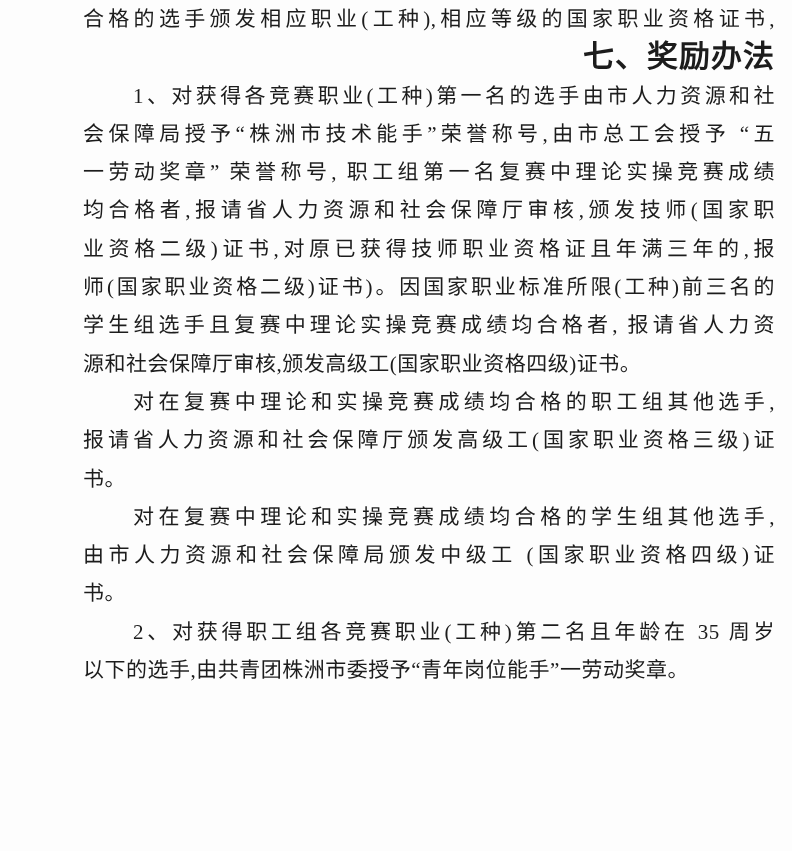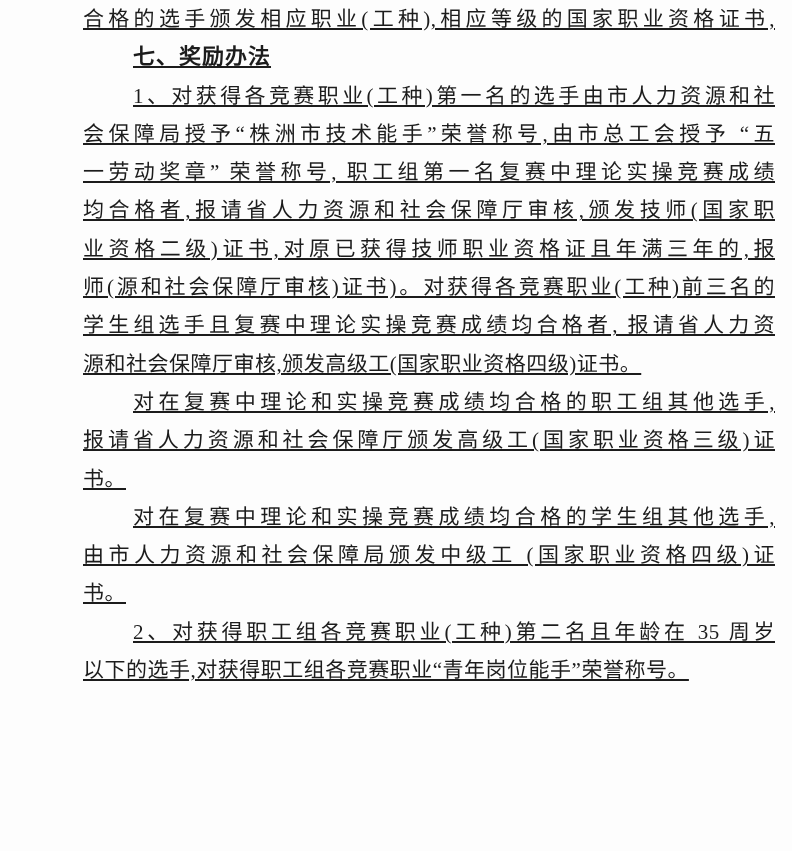--- a/index.html
+++ b/index.html
@@ -22,55 +22,55 @@
     top: 0;
     width: 692px;
   }
   .line {
     height: 38.3px;
     line-height: 38.3px;
     font-size: 21px;
     letter-spacing: 0.5px;
     white-space: pre;
     text-align: left;
-    text-decoration: underline;
   }
   .just {
     white-space: normal;
     text-align: justify;
     text-align-last: justify;
     text-justify: inter-character;
   }
   .indent {
     text-indent: 50px;
   }
   .heading {
     font-family: "Liberation Sans", "DejaVu Sans", sans-serif;
     font-weight: 700;
-    font-size: 22px;
+    font-size: 31px;
     letter-spacing: 1px;
+    text-align: right;
   }
 </style>
 </head>
 <body>
 
 <div class="page">
   <div class="doc">
     <div class="line just">合格的选手颁发相应职业(工种),相应等级的国家职业资格证书,</div>
     <div class="line heading indent">七、奖励办法</div>
     <div class="line just indent">1、对获得各竞赛职业(工种)第一名的选手由市人力资源和社</div>
     <div class="line just">会保障局授予“株洲市技术能手”荣誉称号,由市总工会授予 “五</div>
     <div class="line just">一劳动奖章” 荣誉称号, 职工组第一名复赛中理论实操竞赛成绩</div>
     <div class="line just">均合格者,报请省人力资源和社会保障厅审核,颁发技师(国家职</div>
     <div class="line just">业资格二级)证书,对原已获得技师职业资格证且年满三年的,报</div>
-    <div class="line just">师(源和社会保障厅审核)证书)。对获得各竞赛职业(工种)前三名的</div>
+    <div class="line just">师(国家职业资格二级)证书)。因国家职业标准所限(工种)前三名的</div>
     <div class="line just">学生组选手且复赛中理论实操竞赛成绩均合格者, 报请省人力资</div>
     <div class="line">源和社会保障厅审核,颁发高级工(国家职业资格四级)证书。</div>
     <div class="line just indent">对在复赛中理论和实操竞赛成绩均合格的职工组其他选手,</div>
     <div class="line just">报请省人力资源和社会保障厅颁发高级工(国家职业资格三级)证</div>
     <div class="line">书。</div>
     <div class="line just indent">对在复赛中理论和实操竞赛成绩均合格的学生组其他选手,</div>
     <div class="line just">由市人力资源和社会保障局颁发中级工 (国家职业资格四级)证</div>
     <div class="line">书。</div>
     <div class="line just indent">2、对获得职工组各竞赛职业(工种)第二名且年龄在 35 周岁</div>
-    <div class="line">以下的选手,对获得职工组各竞赛职业“青年岗位能手”荣誉称号。</div>
+    <div class="line">以下的选手,由共青团株洲市委授予“青年岗位能手”一劳动奖章。</div>
   </div>
 </div>
 
 </body></html>

